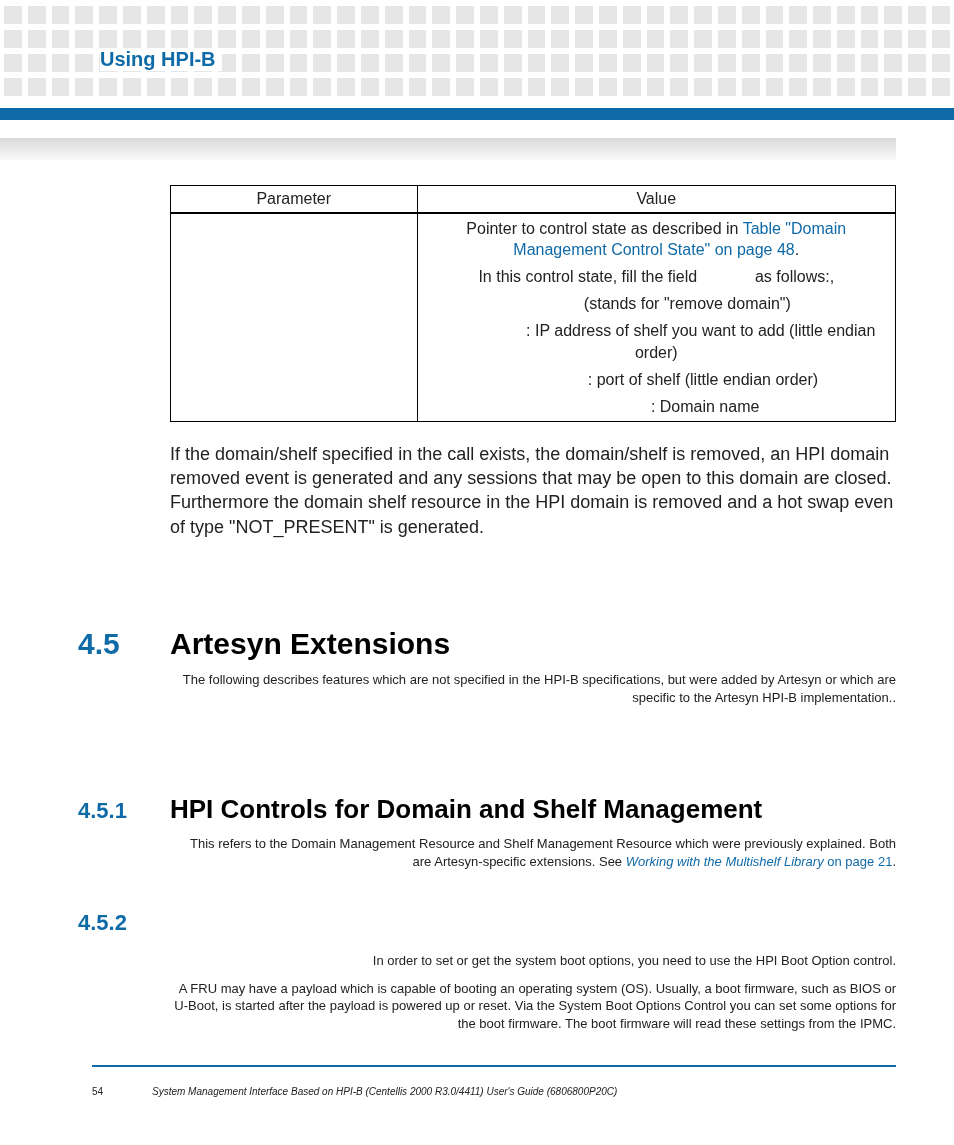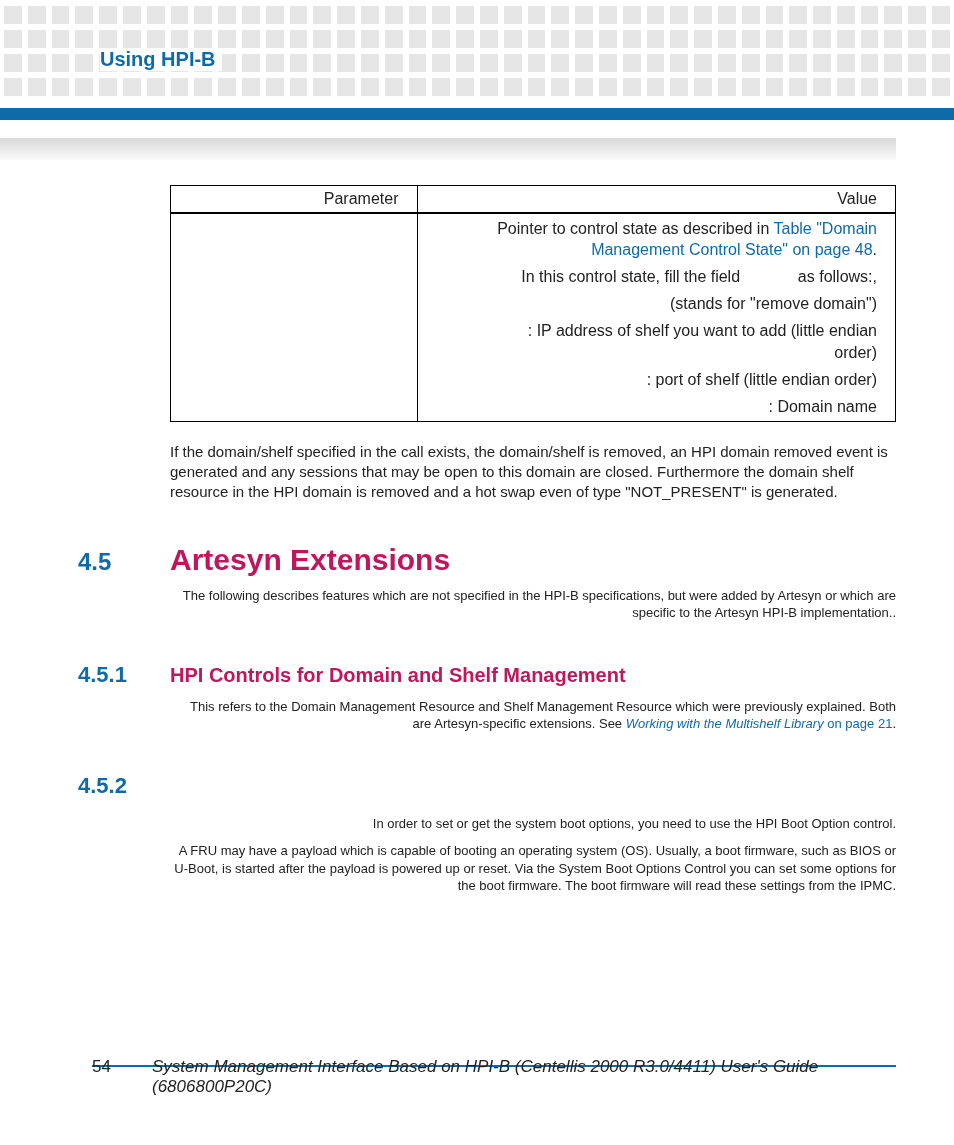--- a/index.html
+++ b/index.html
@@ -62,60 +62,61 @@
     right: 58px;
     top: 185px;
   }
   table.params {
     border-collapse: collapse;
     width: 100%;
     font-size: 16px;
   }
   table.params th, table.params td {
     border: 1px solid #000;
-    text-align: right;
+    text-align: center;
     vertical-align: top;
     padding: 4px 18px;
   }
   table.params th {
     font-weight: 400;
   }
   table.params .col-param { width: 34%; }
   table.params .thick-sep td, table.params .thick-sep th {
     border-top: 2px solid #000;
   }
   .cell-body { font-size: 16px; line-height: 1.32; }
   .cell-body p { margin: 0 0 6px 0; }
   .cell-body p:last-child { margin-bottom: 0; }
   .link { color: #0f6aa8; }
   .body-para {
-    font-size: 15px;
+    font-size: 18px;
     line-height: 1.35;
     margin: 20px 0 0 0;
   }
   .sec-row {
     display: flex;
     align-items: baseline;
     margin-top: 40px;
   }
   .sec-num {
     color: #0f6aa8;
     font-weight: 700;
     width: 92px;
     margin-left: -92px;
     flex: 0 0 92px;
   }
   .sec-title {
-    color: #be185d;
+    color: #000000;
     font-weight: 700;
-  }
-  .h1 .sec-num { font-size: 24px; }
+    margin-top: 48px;
+  }
+  .h1 .sec-num { font-size: 30px; }
   .h1 .sec-title { font-size: 30px; }
   .h2 .sec-num { font-size: 22px; }
-  .h2 .sec-title { font-size: 20px; }
+  .h2 .sec-title { font-size: 26px; }
   .sec-body {
     font-size: 13px;
     line-height: 1.35;
     margin-top: 10px;
     text-align: right;
   }
   .sec-body .fstyle { font-style: italic; }
   .footer-rule {
     position: absolute;
     left: 92px;
@@ -124,21 +125,21 @@
     height: 0;
     border-top: 2px solid #0f6aa8;
   }
   .footer {
     position: absolute;
     left: 92px;
     right: 58px;
     bottom: 48px;
     display: flex;
     align-items: baseline;
-    font-size: 17px;
+    font-size: 10px;
   }
   .footer .pg {
     width: 60px;
   }
   .footer .ftxt {
     flex: 1;
     text-align: left;
     font-style: italic;
   }
 </style>

